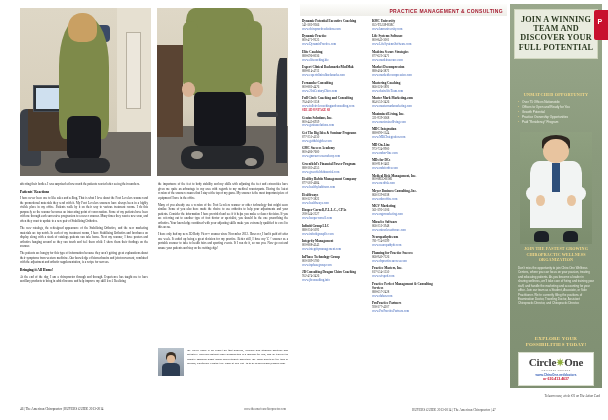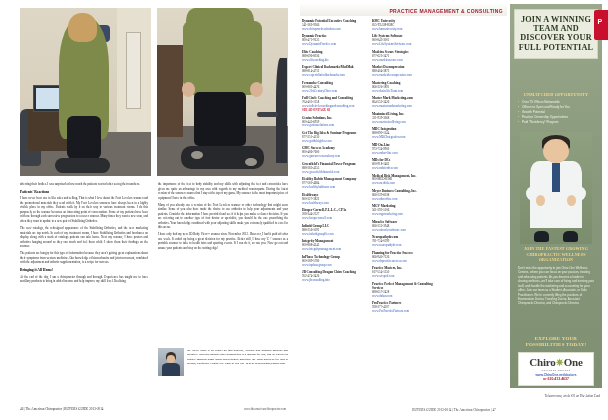--- a/index.html
+++ b/index.html
@@ -416,21 +416,21 @@
         <div class="ad-p-hand2"></div>
         <div class="ad-p-shoeL"></div>
         <div class="ad-p-shoeR"></div>
       </div>
 
       <div class="ad-body-h">JOIN THE FASTEST GROWING CHIROPRACTIC WELLNESS ORGANIZATION</div>
       <div class="ad-body">Don’t miss the opportunity to join Chiro One Wellness Centers, where you can focus on your passion, treating and educating patients. As you become a leader in sharing wellness, we’ll take care of hiring and training your staff, and handle the marketing and accounting for your office. Join our team as a Student, Associate, or Sole Practitioner. We’re currently filling the positions of Examination Doctor, Traveling Doctor, Assistant Chiropractic Director, and Chiropractic Director.</div>
       <div class="ad-cta">EXPLORE YOUR POSSIBILITIES TODAY!</div>
 
       <div class="ad-logo">
-        <div class="lg"><span>Chiro</span><span class="star">✷</span><span>One</span></div>
+        <div class="lg"><span>Circle</span><span class="star">✷</span><span>One</span></div>
         <div class="lsub">WELLNESS CENTERS</div>
         <div class="lurl">www.ChiroOne.net/doctors</div>
         <div class="lph">or 630.413.4637</div>
       </div>
     </div>
 
     <div class="tab-p">
       <span>P</span>
     </div>
 

